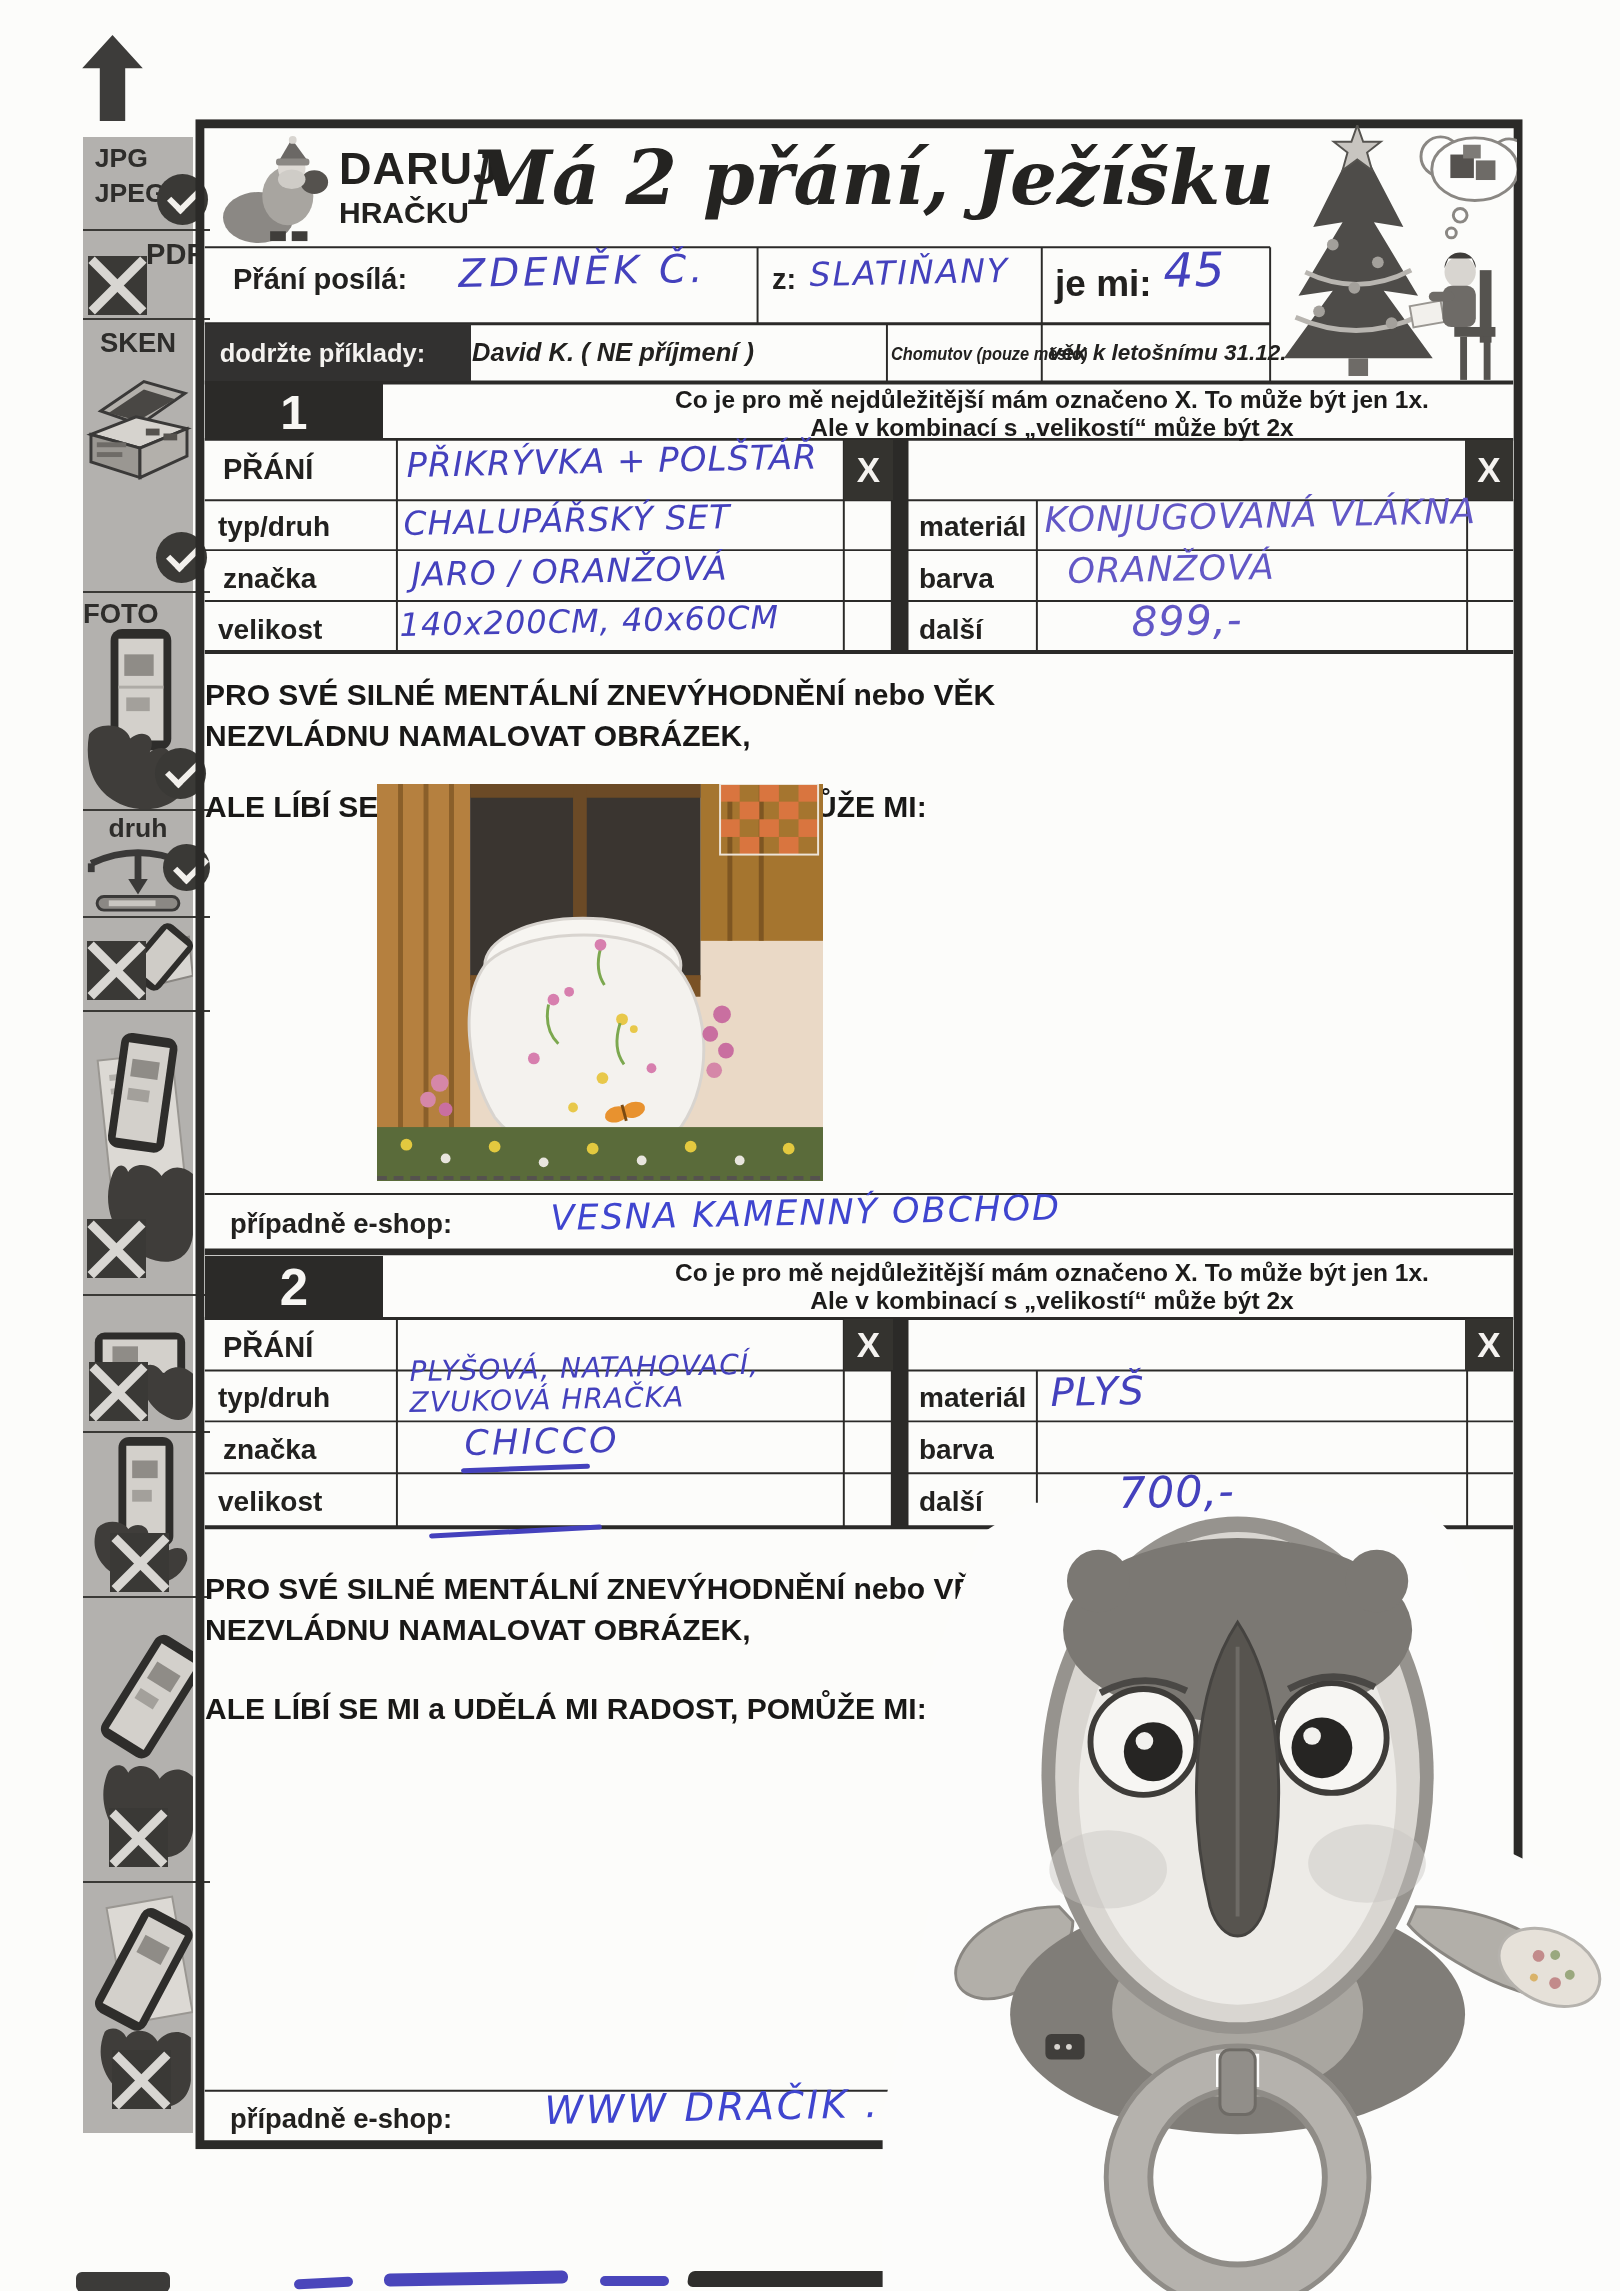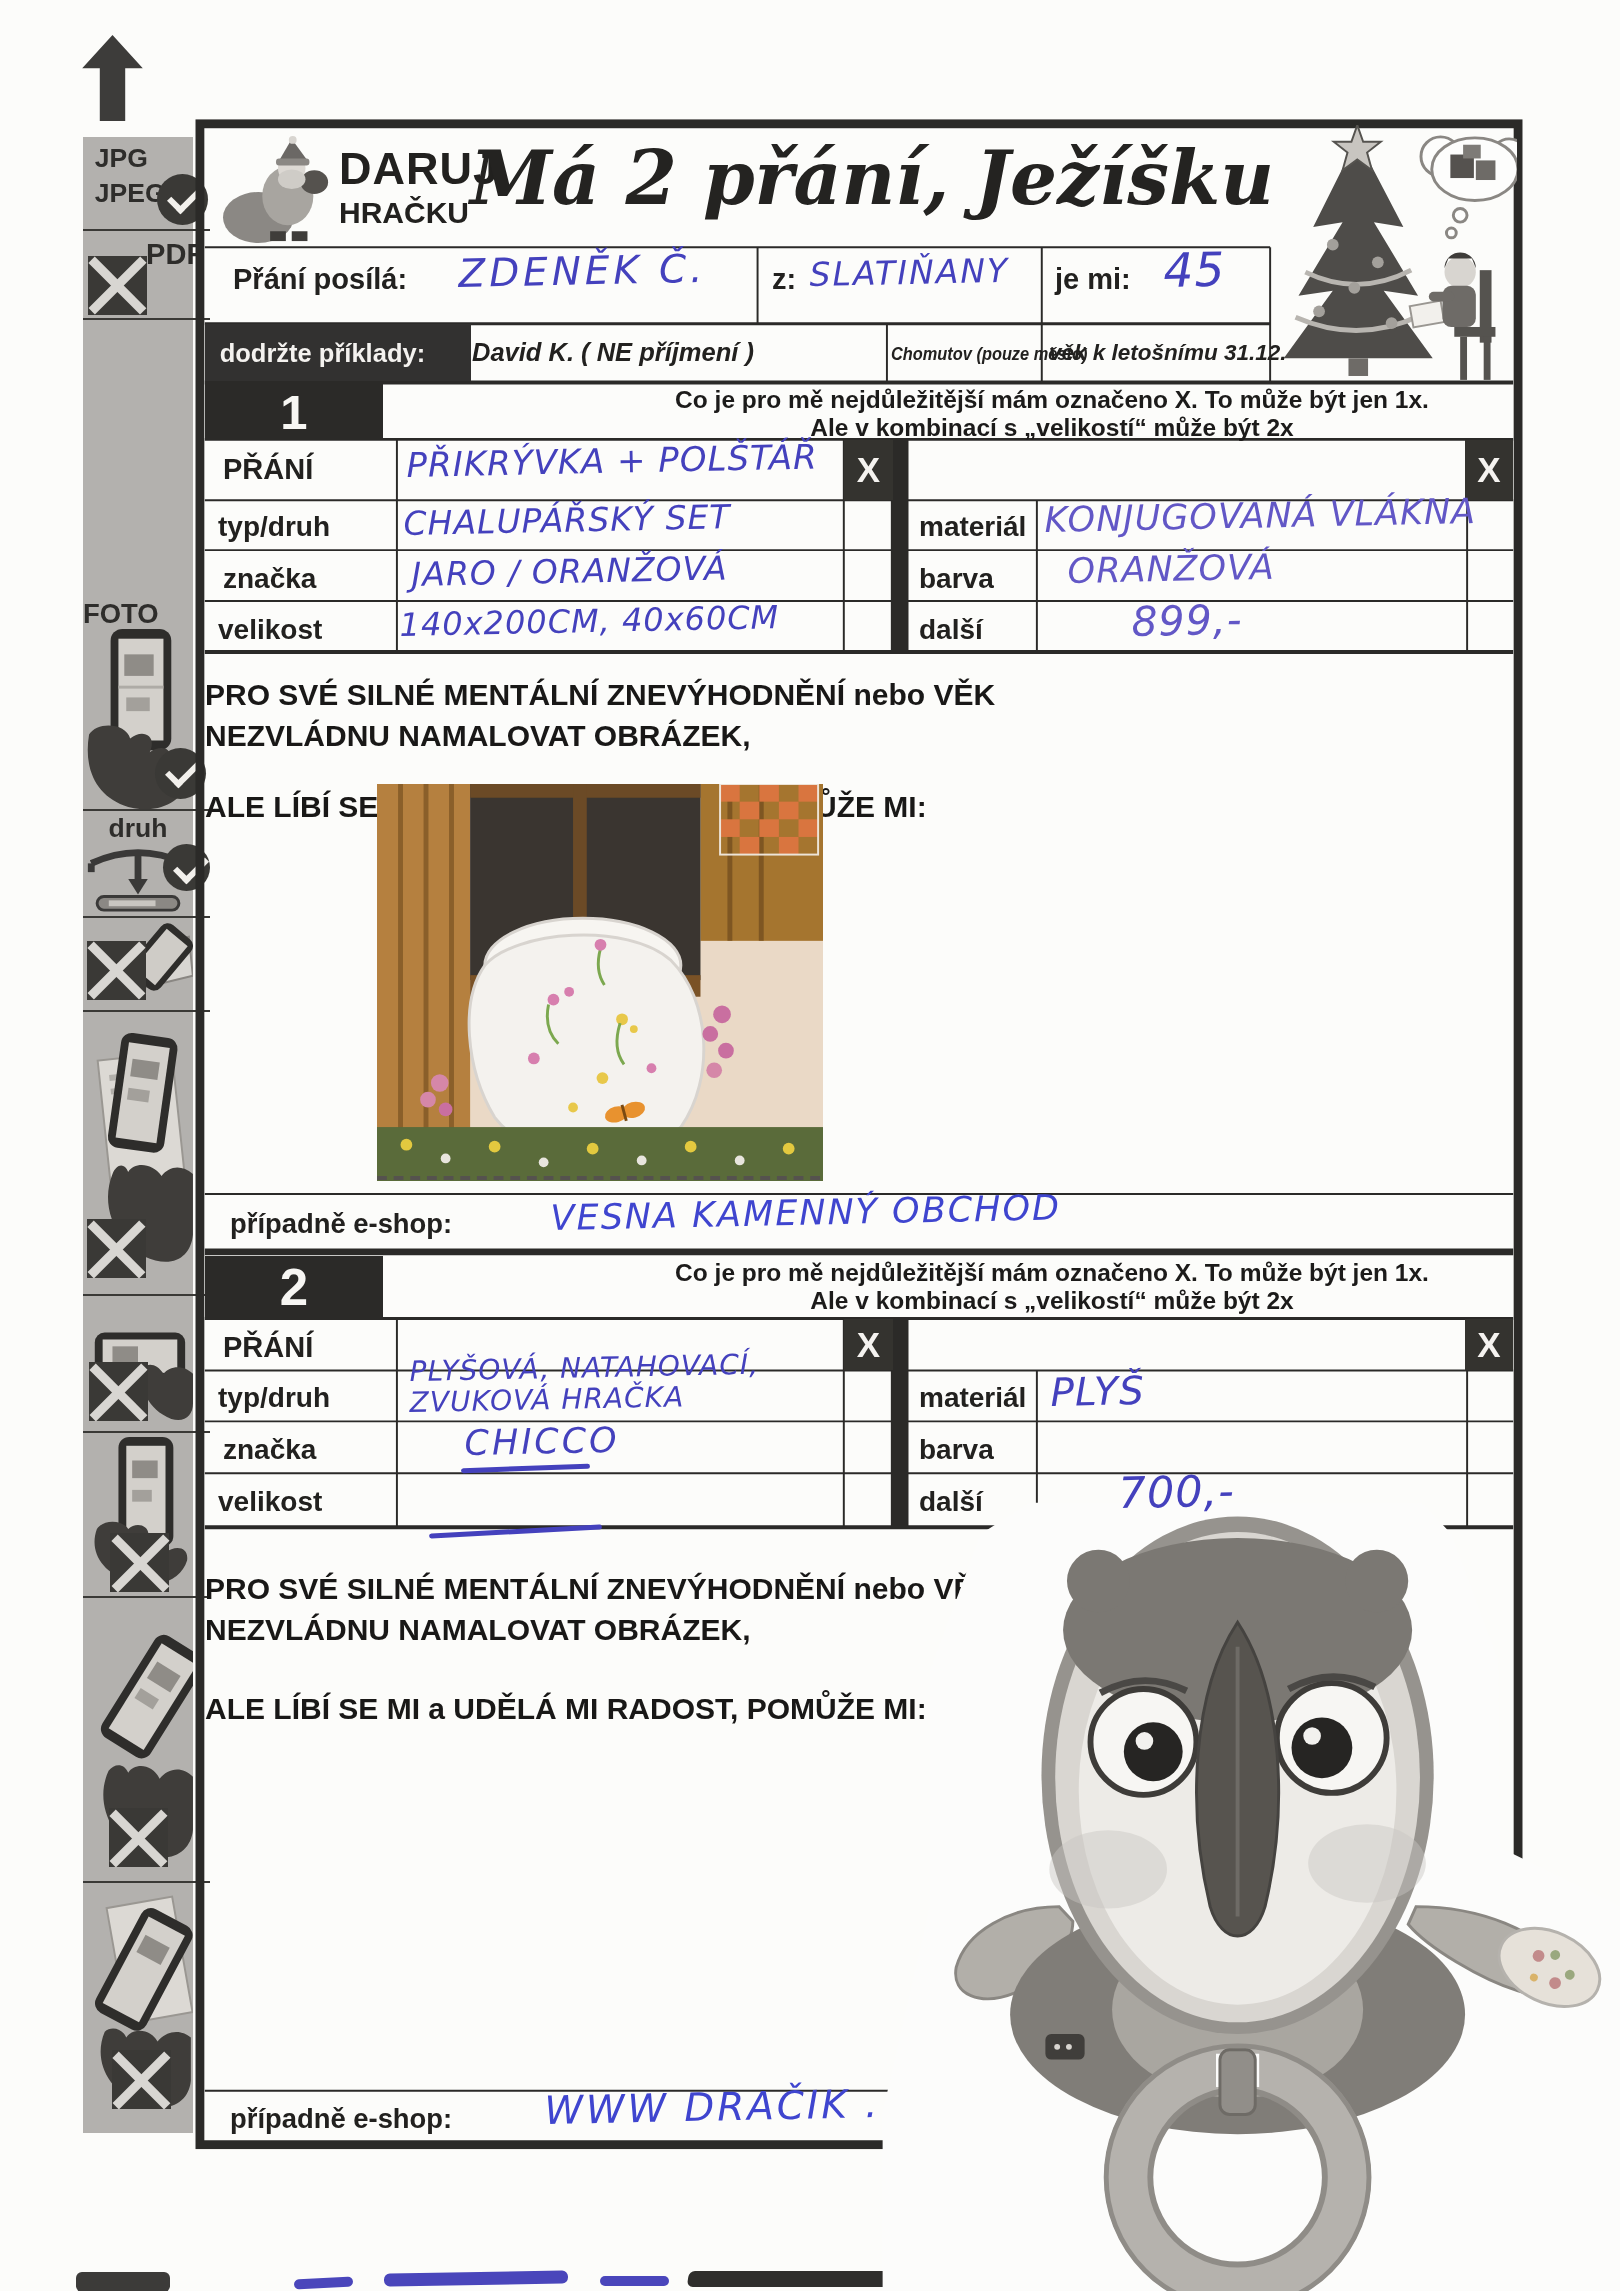--- a/index.html
+++ b/index.html
@@ -47,20 +47,35 @@
       <div class="abs tile-label" style="left:11.8px;top:5.9px;font-size:26.5px;">JPG</div>
       <div class="abs tile-label" style="left:11.8px;top:41px;font-size:26.5px;">JPEG</div>
       <div class="check" style="right:2px;top:37px;"></div>
     </div>
 
     <div class="tile" style="top:95px;height:86px;">
       <div class="abs tile-label" style="right:5.9px;top:5.9px;font-size:29px;">PDF</div>
       <div class="xb" style="left:4.9px;top:23.5px;"></div>
     </div>
 
+    <div class="tile" style="top:184px;height:270px;">
+      <div class="abs tile-label" style="left:0;width:110px;text-align:center;top:5.9px;font-size:27.4px;">SKEN</div>
+      <svg class="abs" style="left:0;top:39px;" width="110" height="147" viewBox="0 0 112 150">
+        <polygon points="18,52 62,22 104,34 58,66" fill="#b3b0ab" stroke="#3a3938" stroke-width="3"></polygon>
+        <polygon points="26,54 62,30 94,40 56,62" fill="#494744"></polygon>
+        <polygon points="8,76 54,58 106,70 58,90" fill="#d6d3ce" stroke="#3a3938" stroke-width="3"></polygon>
+        <polygon points="8,76 58,90 58,120 8,104" fill="#9a9792" stroke="#3a3938" stroke-width="3"></polygon>
+        <polygon points="58,90 106,70 106,98 58,120" fill="#b3b0ab" stroke="#3a3938" stroke-width="3"></polygon>
+        <rect x="64" y="70" width="14" height="7" fill="#55524e"></rect>
+        <rect x="82" y="75" width="14" height="7" fill="#55524e"></rect>
+        <rect x="14" y="84" width="30" height="5" fill="#6e6b67"></rect>
+        <rect x="14" y="94" width="26" height="5" fill="#6e6b67"></rect>
+      </svg>
+      <div class="check" style="right:2.9px;bottom:7.8px;"></div>
+    </div>
 
     <div class="tile" style="top:457px;height:215px;">
       <div class="abs tile-label" style="left:0;width:132px;text-align:left;top:3.9px;font-size:27.4px;">FOTO</div>
       <svg class="abs" style="left:0;top:31px;" width="110" height="184" viewBox="0 0 112 188">
         <rect x="28" y="4" width="62" height="124" rx="12" fill="#2e2d2b"></rect>
         <rect x="36" y="14" width="46" height="104" fill="#d3d0cb"></rect>
         <rect x="42" y="30" width="30" height="22" fill="#8f8c87"></rect>
         <rect x="36" y="62" width="46" height="3" fill="#aeaba6"></rect>
         <rect x="44" y="74" width="24" height="14" fill="#a3a09b"></rect>
         <path d="M6,112 C0,148 14,176 46,186 C78,194 102,180 110,156 C114,138 98,136 86,146
@@ -251,21 +266,21 @@
     <circle cx="190" cy="150" r="16" fill="#d8d5d0"></circle>
     <path d="M174,146 A16,16 0 0 1 206,146 L202,136 L178,136 Z" fill="#3e3c39"></path>
     <rect x="172" y="164" width="34" height="42" rx="9" fill="#6e6b67"></rect>
     <rect x="158" y="170" width="26" height="10" rx="5" fill="#6e6b67"></rect>
   </svg>
 
   <div class="abs lbl" style="left:233px;top:263px;font-size:29px;">Přání posílá:</div>
   <div class="abs hw" style="left:459px;top:251px;font-size:39px;letter-spacing:3.9px;">ZDENĚK Č.</div>
   <div class="abs lbl" style="left:772px;top:263px;font-size:29px;">z:</div>
   <div class="abs hw" style="left:810px;top:255px;font-size:33px;letter-spacing:2px;">SLATIŇANY</div>
-  <div class="abs lbl" style="left:1055px;top:263px;font-size:29px;">je mi:</div>
+  <div class="abs lbl" style="left:1055px;top:263px;font-size:37px;">je mi:</div>
   <div class="abs hw" style="left:1164px;top:243px;font-size:47px;">45</div>
 
   <div class="abs darkcell" style="left:205px;top:324px;width:266px;height:57px;text-decoration:underline;">
     <span class="abs lbl" style="left:14.7px;top:14.7px;font-size:25.5px;color:#f4f2ef;">dodržte příklady:</span>
   </div>
   <div class="abs it" style="left:472px;top:338px;width:412px;font-size:25.5px;font-weight:bold;font-style:italic;">David K. ( NE příjmení )</div>
   <div class="abs it" style="left:891px;top:343px;font-size:18.6px;white-space:nowrap;transform:scaleX(.88);transform-origin:left;font-weight:bold;font-style:italic;">Chomutov (pouze město)</div>
   <div class="abs it" style="left:1049px;top:340px;font-size:22.5px;white-space:nowrap;font-weight:bold;font-style:italic;">věk k letošnímu 31.12.</div>
 
   <div class="abs numbox" style="left:205px;top:384px;width:178px;height:55px;font-size:49px;">1</div>

